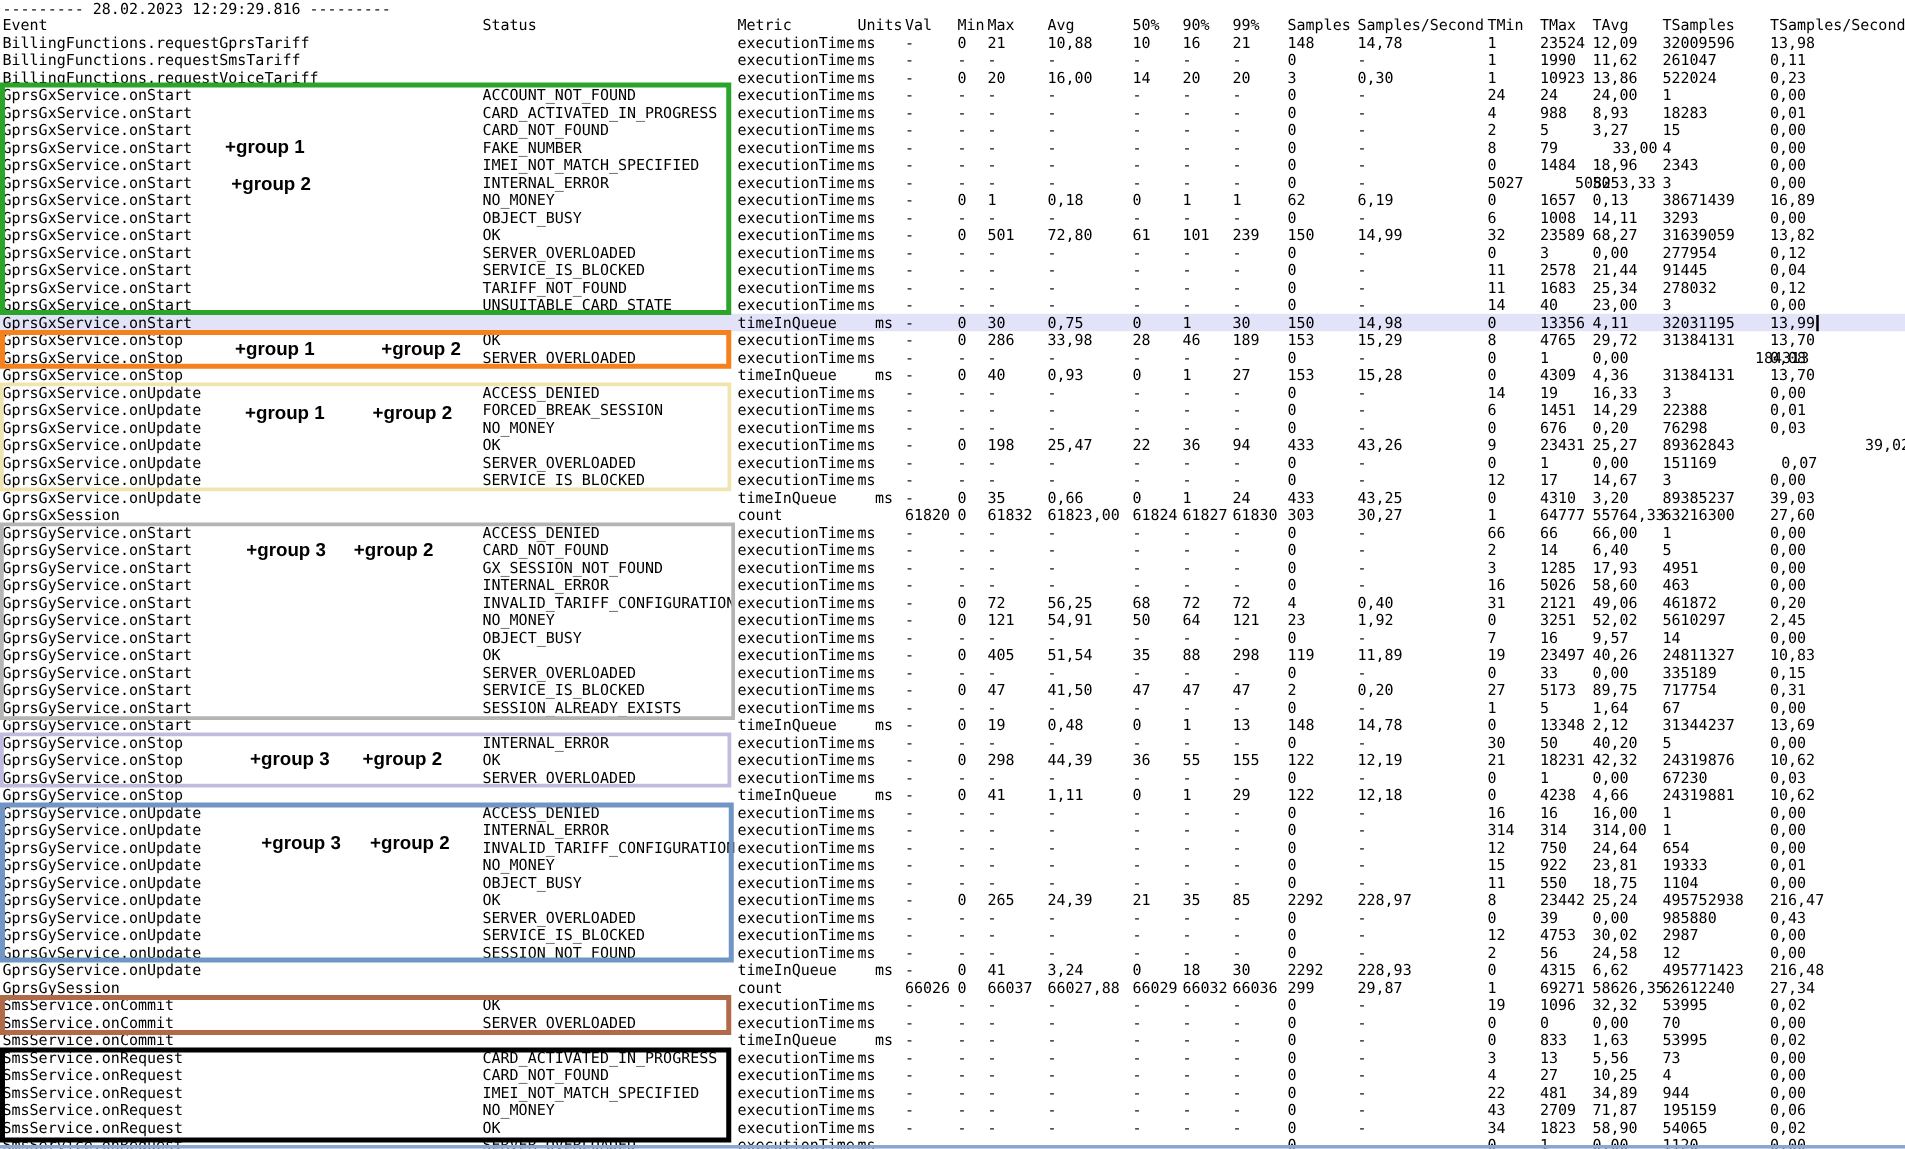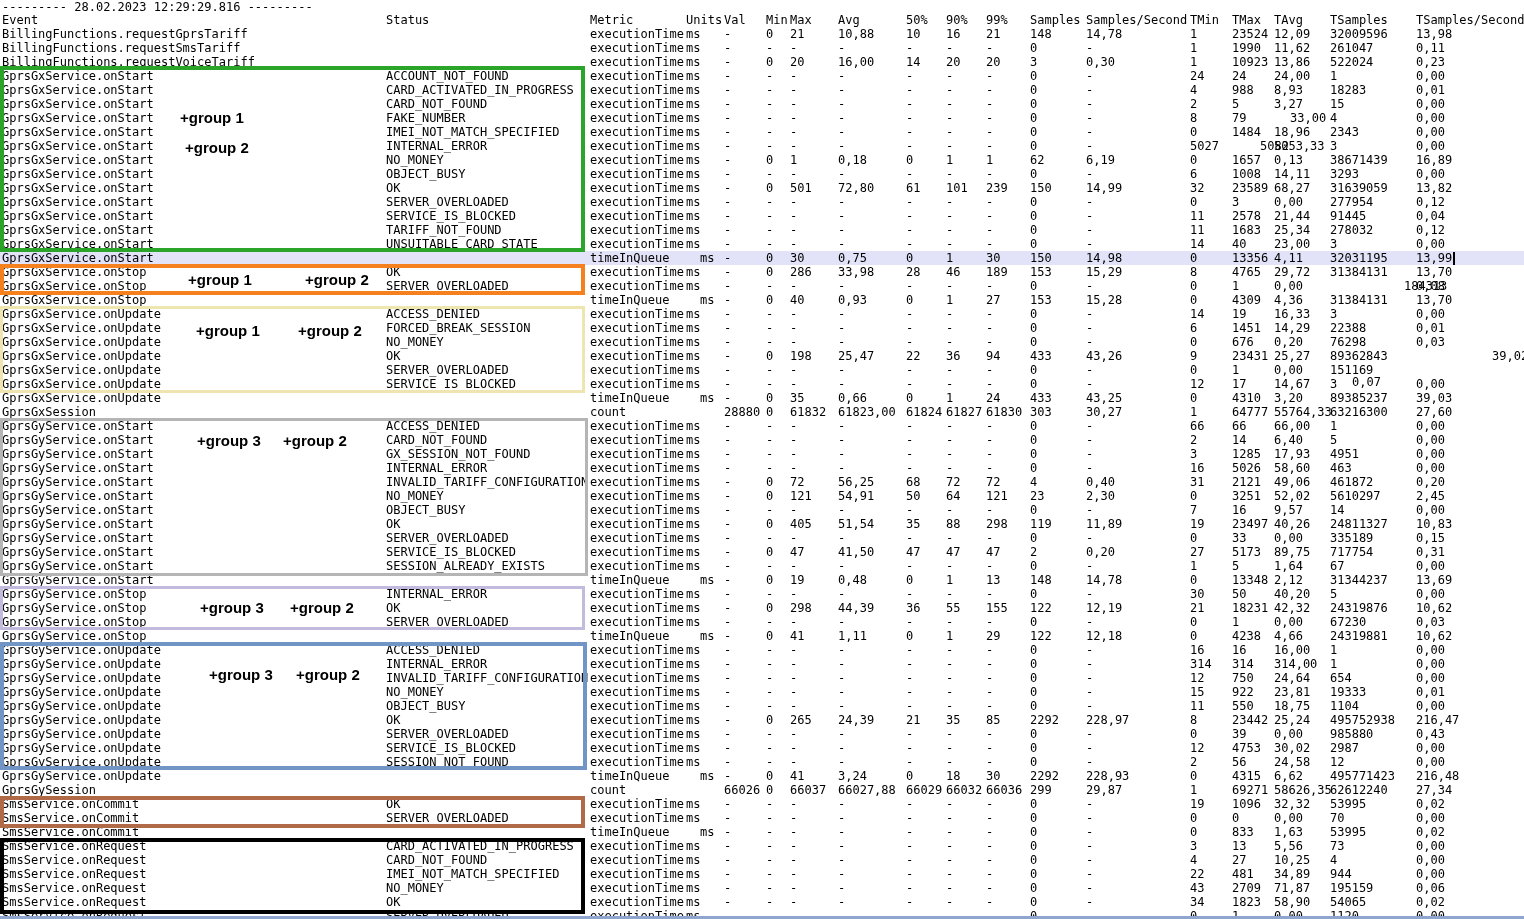--- a/index.html
+++ b/index.html
@@ -529,21 +529,21 @@
         <span class="cell" style="left: 838px; top: 364px;">-</span>
         <span class="cell" style="left: 906px; top: 364px;">-</span>
         <span class="cell" style="left: 946px; top: 364px;">-</span>
         <span class="cell" style="left: 986px; top: 364px;">-</span>
         <span class="cell" style="left: 1030px; top: 364px;">0</span>
         <span class="cell" style="left: 1086px; top: 364px;">-</span>
         <span class="cell" style="left: 1190px; top: 364px;">0</span>
         <span class="cell" style="left: 1232px; top: 364px;">1</span>
         <span class="cell" style="left: 1274px; top: 364px;">0,00</span>
         <span class="cell" style="left: 1330px; top: 364px;">151169</span>
-        <span class="cell" style="left: 1352px; top: 364px; margin-top: 12px;">0,07</span>
+        <span class="cell" style="left: 1425px; top: 364px;">0,07</span>
       </div>
       <div>
         <span class="cell" style="left: 2px; top: 378px;">GprsGxService.onUpdate</span>
         <span class="cell" style="left: 386px; top: 378px;">SERVICE_IS_BLOCKED</span>
         <span class="cell" style="left: 590px; top: 378px;">executionTime</span>
         <span class="cell" style="left: 686px; top: 378px;">ms</span>
         <span class="cell" style="left: 724px; top: 378px;">-</span>
         <span class="cell" style="left: 766px; top: 378px;">-</span>
         <span class="cell" style="left: 790px; top: 378px;">-</span>
         <span class="cell" style="left: 838px; top: 378px;">-</span>
@@ -573,21 +573,21 @@
         <span class="cell" style="left: 1086px; top: 392px;">43,25</span>
         <span class="cell" style="left: 1190px; top: 392px;">0</span>
         <span class="cell" style="left: 1232px; top: 392px;">4310</span>
         <span class="cell" style="left: 1274px; top: 392px;">3,20</span>
         <span class="cell" style="left: 1330px; top: 392px;">89385237</span>
         <span class="cell" style="left: 1416px; top: 392px;">39,03</span>
       </div>
       <div>
         <span class="cell" style="left: 2px; top: 406px;">GprsGxSession</span>
         <span class="cell" style="left: 590px; top: 406px;">count</span>
-        <span class="cell" style="left: 724px; top: 406px;">28880</span>
+        <span class="cell" style="left: 724px; top: 406px;">61820</span>
         <span class="cell" style="left: 766px; top: 406px;">0</span>
         <span class="cell" style="left: 790px; top: 406px;">61832</span>
         <span class="cell" style="left: 838px; top: 406px;">61823,00</span>
         <span class="cell" style="left: 906px; top: 406px;">61824</span>
         <span class="cell" style="left: 946px; top: 406px;">61827</span>
         <span class="cell" style="left: 986px; top: 406px;">61830</span>
         <span class="cell" style="left: 1030px; top: 406px;">303</span>
         <span class="cell" style="left: 1086px; top: 406px;">30,27</span>
         <span class="cell" style="left: 1190px; top: 406px;">1</span>
         <span class="cell" style="left: 1232px; top: 406px;">64777</span>
@@ -701,21 +701,21 @@
         <span class="cell" style="left: 590px; top: 490px;">executionTime</span>
         <span class="cell" style="left: 686px; top: 490px;">ms</span>
         <span class="cell" style="left: 724px; top: 490px;">-</span>
         <span class="cell" style="left: 766px; top: 490px;">0</span>
         <span class="cell" style="left: 790px; top: 490px;">121</span>
         <span class="cell" style="left: 838px; top: 490px;">54,91</span>
         <span class="cell" style="left: 906px; top: 490px;">50</span>
         <span class="cell" style="left: 946px; top: 490px;">64</span>
         <span class="cell" style="left: 986px; top: 490px;">121</span>
         <span class="cell" style="left: 1030px; top: 490px;">23</span>
-        <span class="cell" style="left: 1086px; top: 490px;">2,30</span>
+        <span class="cell" style="left: 1086px; top: 490px;">1,92</span>
         <span class="cell" style="left: 1190px; top: 490px;">0</span>
         <span class="cell" style="left: 1232px; top: 490px;">3251</span>
         <span class="cell" style="left: 1274px; top: 490px;">52,02</span>
         <span class="cell" style="left: 1330px; top: 490px;">5610297</span>
         <span class="cell" style="left: 1416px; top: 490px;">2,45</span>
       </div>
       <div>
         <span class="cell" style="left: 2px; top: 504px;">GprsGyService.onStart</span>
         <span class="cell" style="left: 386px; top: 504px;">OBJECT_BUSY</span>
         <span class="cell" style="left: 590px; top: 504px;">executionTime</span>

